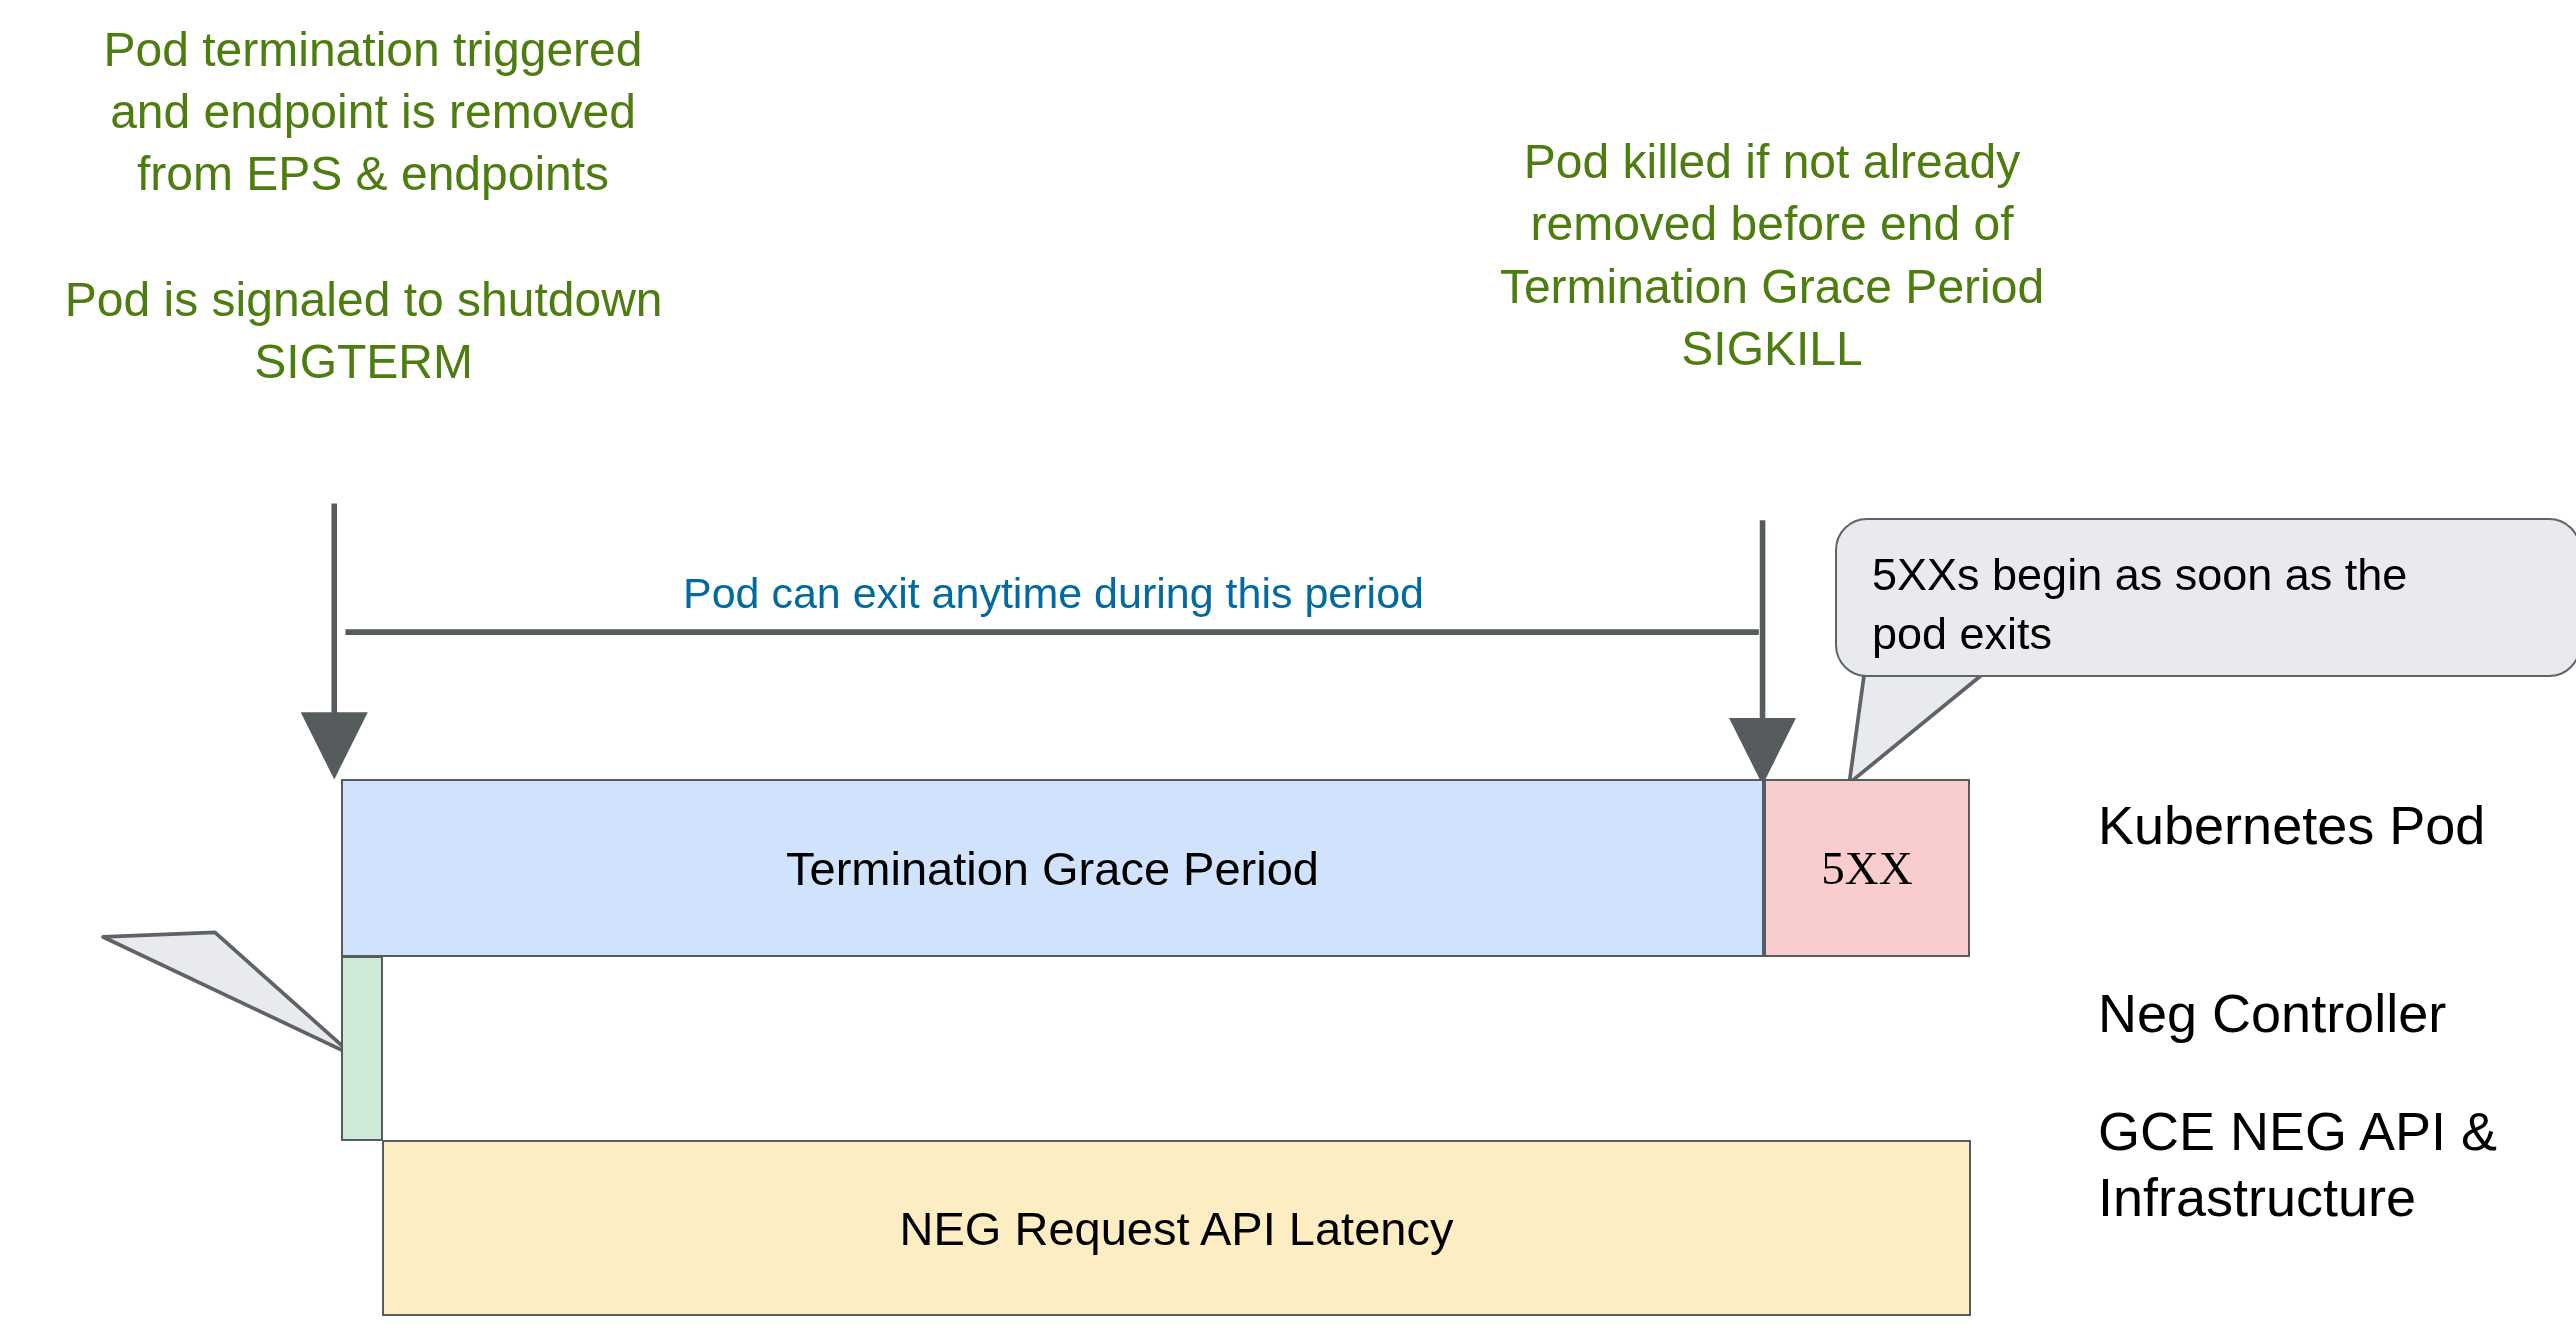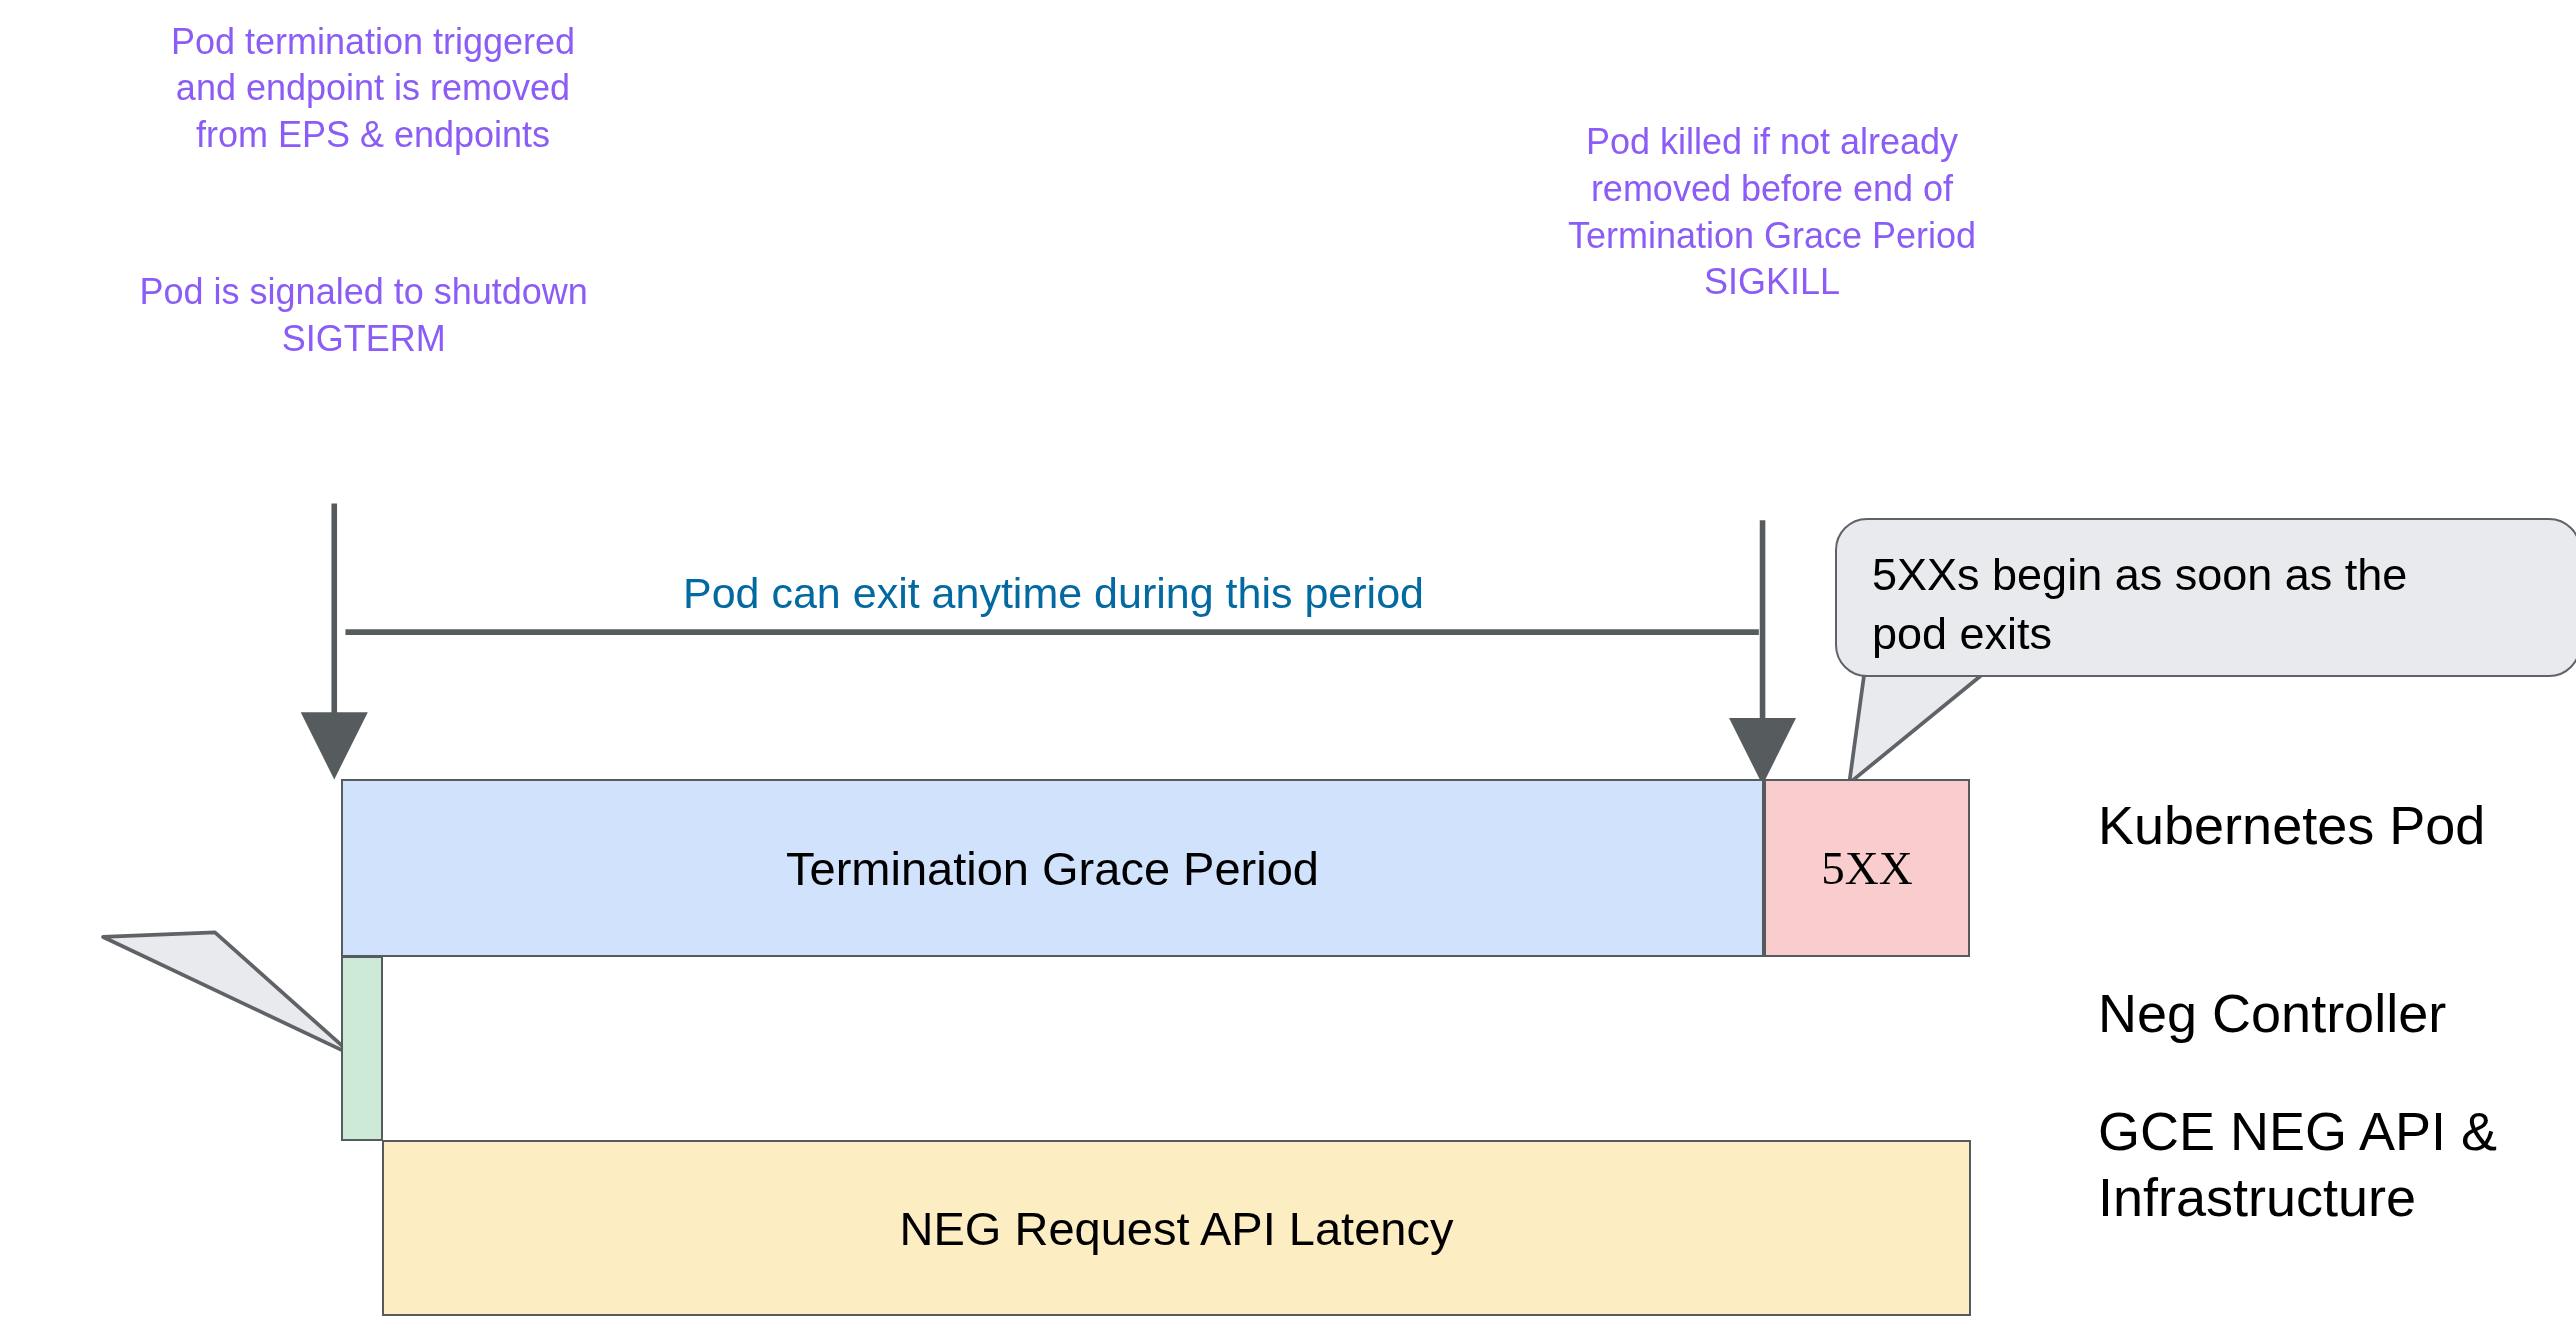--- a/index.html
+++ b/index.html
@@ -1,25 +1,25 @@
 <!DOCTYPE html>
 <html style="font-size:15px"><head>
 <meta charset="utf-8">
 <style>
   html,body{margin:0;padding:0;background:#ffffff;}
   body{width:2576px;height:1336px;position:relative;overflow:hidden;
        font-family:"Liberation Sans","DejaVu Sans",sans-serif;color:#000;}
   .canvas{position:absolute;inset:0;width:2576px;height:1336px;}
   svg.layer{position:absolute;left:0;top:0;width:2576px;height:1336px;pointer-events:none;}
 
-  .note{position:absolute;text-align:center;font-size:36px;line-height:1.30;
-        color:#8b5cf6;white-space:pre-line;font-weight:400;}
+  .note{position:absolute;text-align:center;font-size:48px;line-height:1.30;
+        color:#4d7c0f;white-space:pre-line;font-weight:400;}
   #note-left-a{left:28px;top:18.7px;width:690px;}
   #note-left-b{left:18.7px;top:269px;width:690px;}
-  #note-right-a{left:1436px;top:119px;width:672px;text-align:center;}
+  #note-right-a{left:1436px;top:131px;width:672px;text-align:center;}
 
   .bar{position:absolute;box-sizing:border-box;border:2.8px solid #565c5e;
        display:flex;align-items:center;justify-content:center;
        font-size:47px;color:#000;}
   #bar-tgp{left:341px;top:779px;width:1423px;height:178px;background:#d0e2fc;}
   #bar-5xx{left:1764px;top:779px;width:206px;height:178px;background:#f9cdcd;font-family:Liberation Serif, serif;}
   #bar-neg{left:341px;top:956px;width:42px;height:185px;background:#cdead6;}
   #bar-lat{left:382px;top:1140px;width:1589px;height:176px;background:#fcedc2;}
 
   .bubble{position:absolute;box-sizing:border-box;background:#e8eaed;

